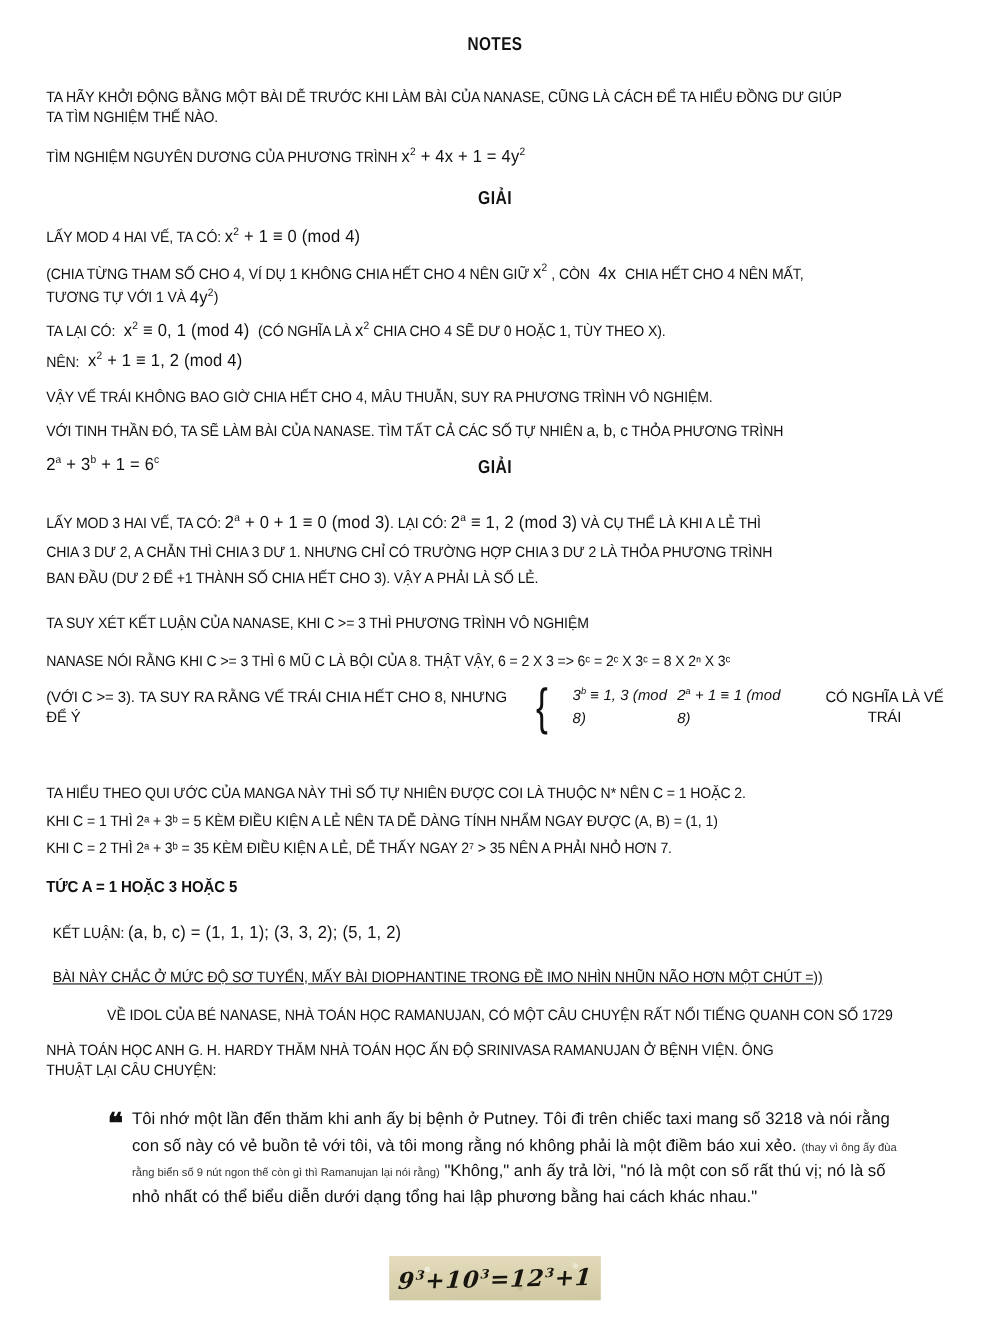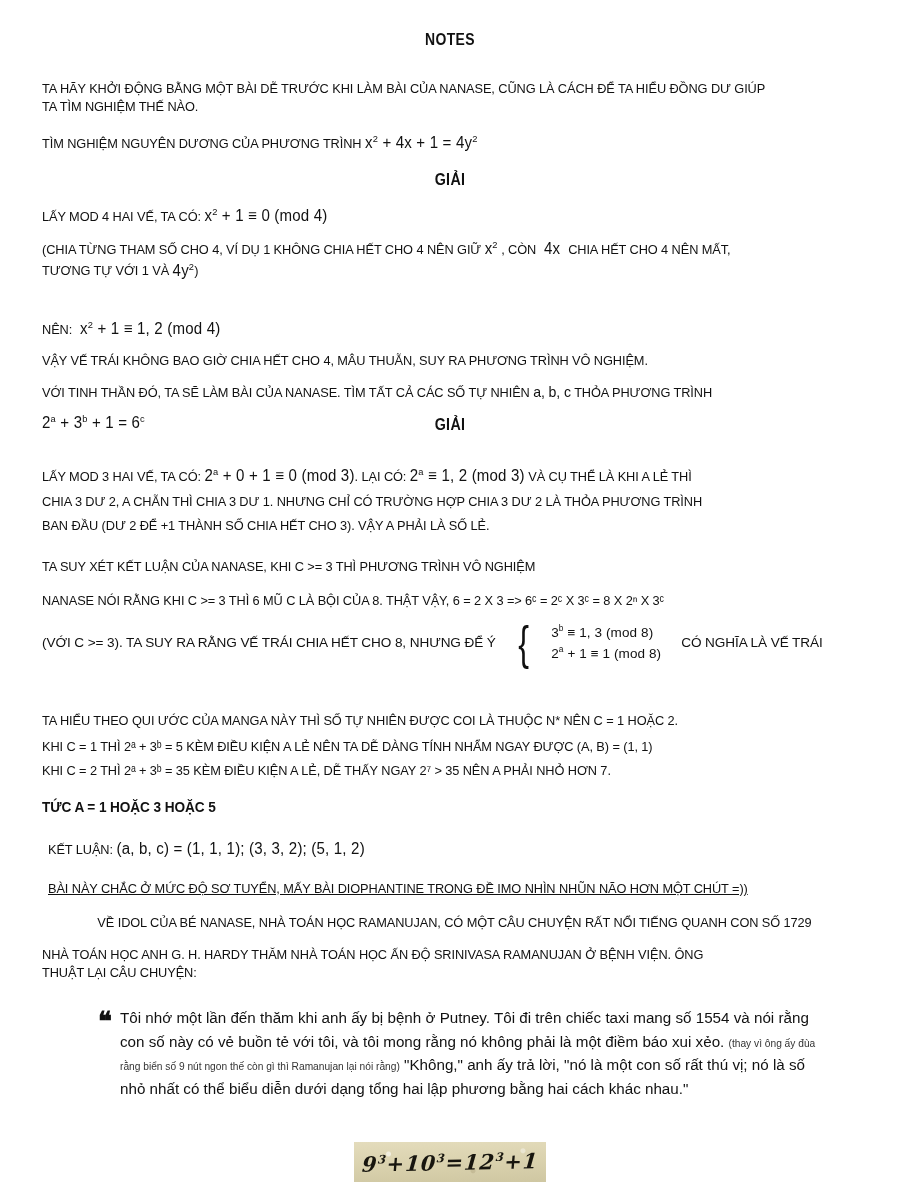--- a/index.html
+++ b/index.html
@@ -84,26 +84,27 @@
   .brace-glyph {
     font-size: 46px;
     line-height: 0.9;
     font-weight: 300;
     text-transform: none;
     transform: scaleX(0.7);
     display: inline-block;
   }
   .brace-stack {
     display: flex;
-    flex-direction: column;
+    flex-direction: row;
     justify-content: center;
     text-transform: none;
     font-size: 13.5px;
     line-height: 1.55;
     letter-spacing: 0.1px;
+    font-style: italic;
   }
   .brace-stack sup { font-size: 0.62em; }
 
   
   .quote-block {
     display: flex;
     margin: 0;
     padding-left: 98px;
     padding-right: 72px;
   }
@@ -203,20 +204,29 @@
       <span>(CHIA TỪNG THAM SỐ CHO 4, VÍ DỤ 1 KHÔNG CHIA HẾT CHO 4 NÊN GIỮ</span>
       <span class="m">x<sup>2</sup></span>
       <span>, CÒN</span>
       <span class="m">&nbsp;4x&nbsp;</span>
       <span>CHIA HẾT CHO 4 NÊN MẤT,</span><br>
       <span>TƯƠNG TỰ VỚI 1 VÀ</span>
       <span class="m">4y<sup>2</sup></span><span>)</span>
     </p>
   </div>
 
+  <div class="row" style="top:290px;">
+    <p class="para">
+      <span>TA LẠI CÓ:</span>
+      <span class="m">&nbsp;x<sup>2</sup> ≡ 0, 1 (mod 4)&nbsp;</span>
+      <span>(CÓ NGHĨA LÀ</span>
+      <span class="m">x<sup>2</sup></span>
+      <span>CHIA CHO 4 SẼ DƯ 0 HOẶC 1, TÙY THEO X).</span>
+    </p>
+  </div>
 
   <div class="row" style="top:318px;">
     <p class="para">
       <span>NÊN:</span>
       <span class="m">&nbsp;x<sup>2</sup> + 1 ≡ 1, 2 (mod 4)</span>
     </p>
   </div>
 
   <div class="row" style="top:352px;">
     <p class="para">VẬY VẾ TRÁI KHÔNG BAO GIỜ CHIA HẾT CHO 4, MÂU THUẪN, SUY RA PHƯƠNG TRÌNH VÔ NGHIỆM.</p>
@@ -307,21 +317,21 @@
     <p class="para">
       <span>NHÀ TOÁN HỌC ANH G. H. HARDY THĂM NHÀ TOÁN HỌC ẤN ĐỘ SRINIVASA RAMANUJAN Ở BỆNH VIỆN. ÔNG</span><br>
       <span>THUẬT LẠI CÂU CHUYỆN:</span>
     </p>
   </div>
 
   <div class="row" style="top:1006px;left:0;right:0;">
     <div class="quote-block">
       <span class="quote-mark">❝</span>
       <div class="quote-text">
-        <span>Tôi nhớ một lần đến thăm khi anh ấy bị bệnh ở Putney. Tôi đi trên chiếc taxi mang số 1554 và nói rằng con số này có vẻ buồn tẻ với tôi, và tôi mong rằng nó không phải là một điềm báo xui xẻo.</span>
+        <span>Tôi nhớ một lần đến thăm khi anh ấy bị bệnh ở Putney. Tôi đi trên chiếc taxi mang số 3218 và nói rằng con số này có vẻ buồn tẻ với tôi, và tôi mong rằng nó không phải là một điềm báo xui xẻo.</span>
         <span class="quote-aside">(thay vì ông ấy đùa rằng biển số 9 nút ngon thế còn gì thì Ramanujan lại nói rằng)</span>
         <span>"Không," anh ấy trả lời, "nó là một con số rất thú vị; nó là số nhỏ nhất có thể biểu diễn dưới dạng tổng hai lập phương bằng hai cách khác nhau."</span>
       </div>
     </div>
   </div>
 
   <div class="row" style="top:1130px;left:0;right:0;">
     <div class="hand-wrap">
       <div class="hand-img">
         <span class="hand-eq">9<sup>3</sup>+10<sup>3</sup>=12<sup>3</sup>+1</span>

